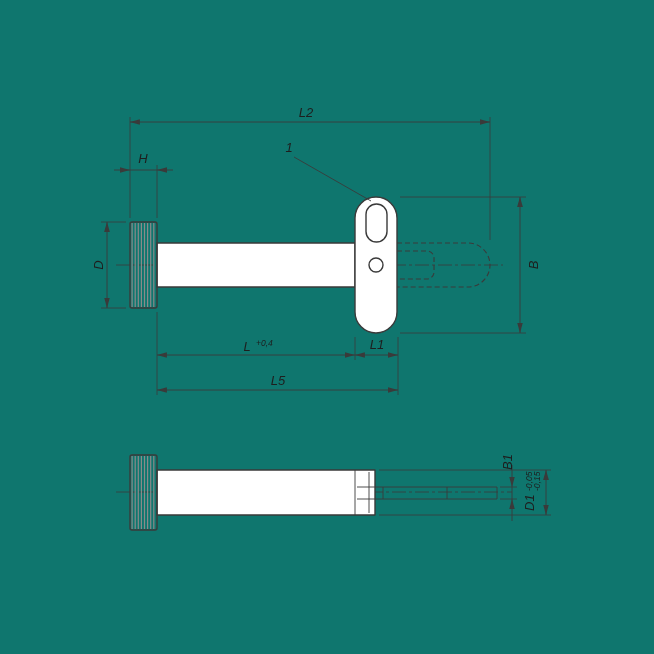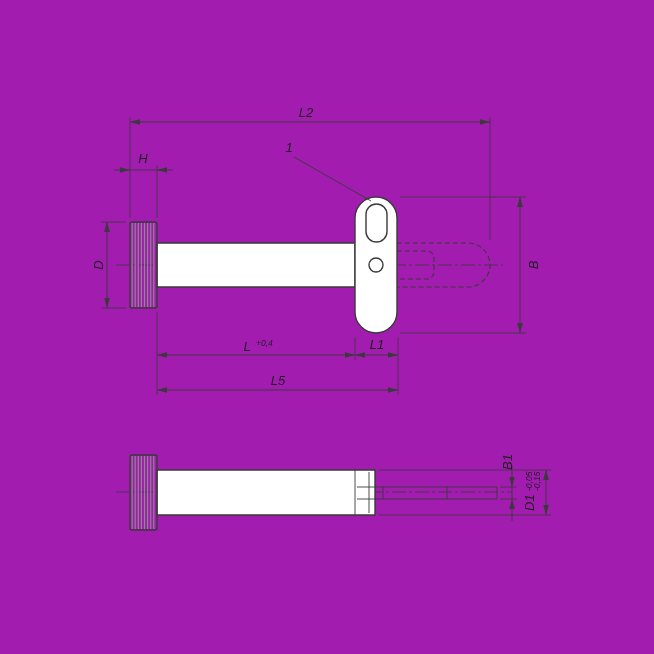--- a/index.html
+++ b/index.html
@@ -3,21 +3,21 @@
 <meta charset="utf-8">
 <style>
   html, body {
     margin: 0;
     padding: 0;
     background: #ffffff;
   }
   #stage {
     width: 654px;
     height: 654px;
-    background: #a21caf;
+    background: #0f766e;
     position: relative;
     font-family: "Liberation Sans", sans-serif;
     text-align: center;
   }
   svg { display: block; }
 
   .outline { stroke: #3a3a3a; stroke-width: 1.4; fill: #ffffff; stroke-linejoin: round; }
   .outline-nofill { stroke: #3a3a3a; stroke-width: 1.4; fill: none; stroke-linejoin: round; }
   .thin { stroke: #3a3a3a; stroke-width: 0.9; fill: none; }
   .dashed { stroke: #3a3a3a; stroke-width: 1.1; fill: none; stroke-dasharray: 5 3; }

